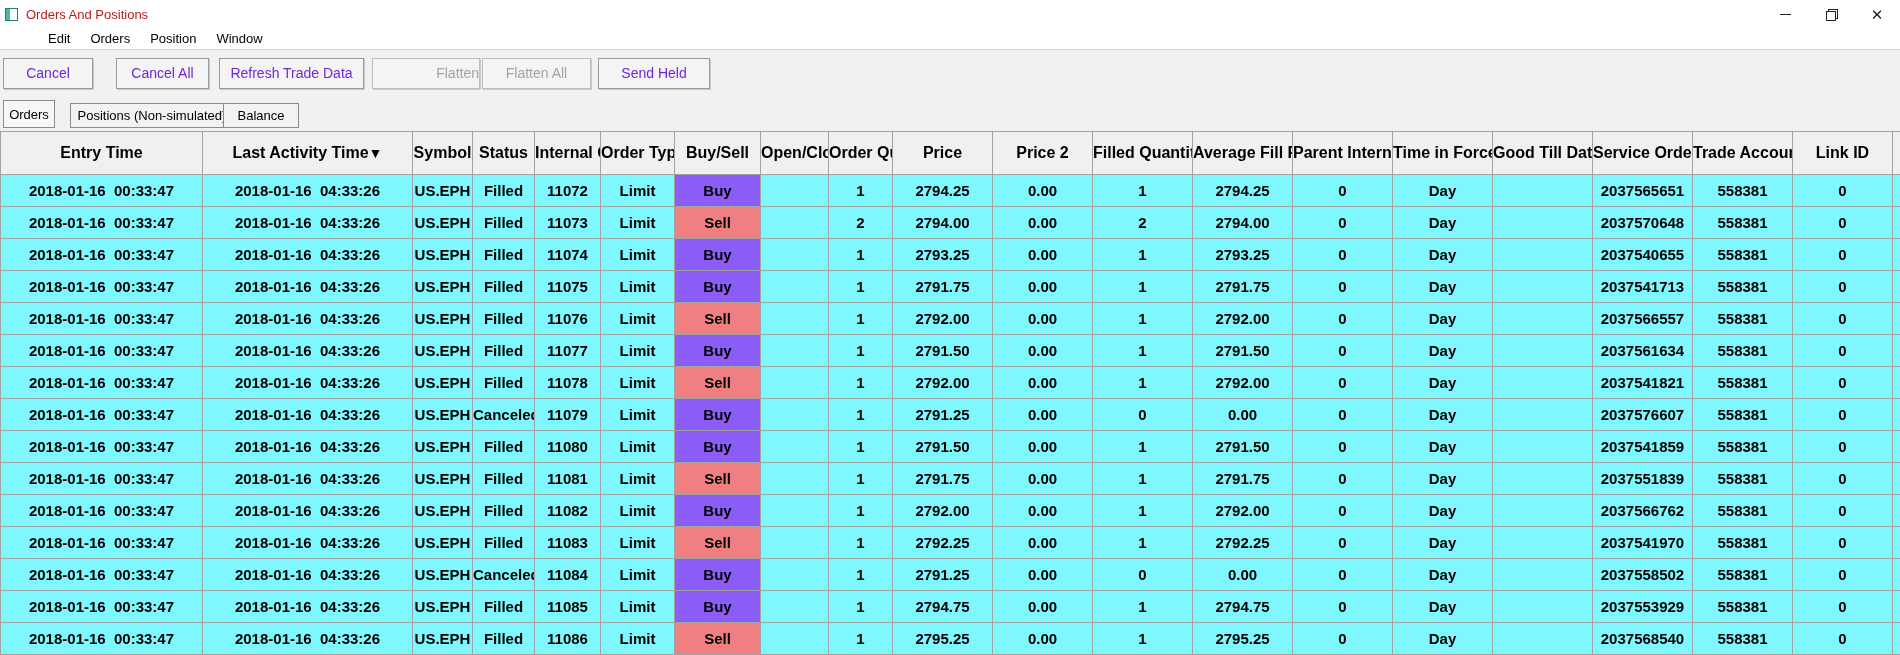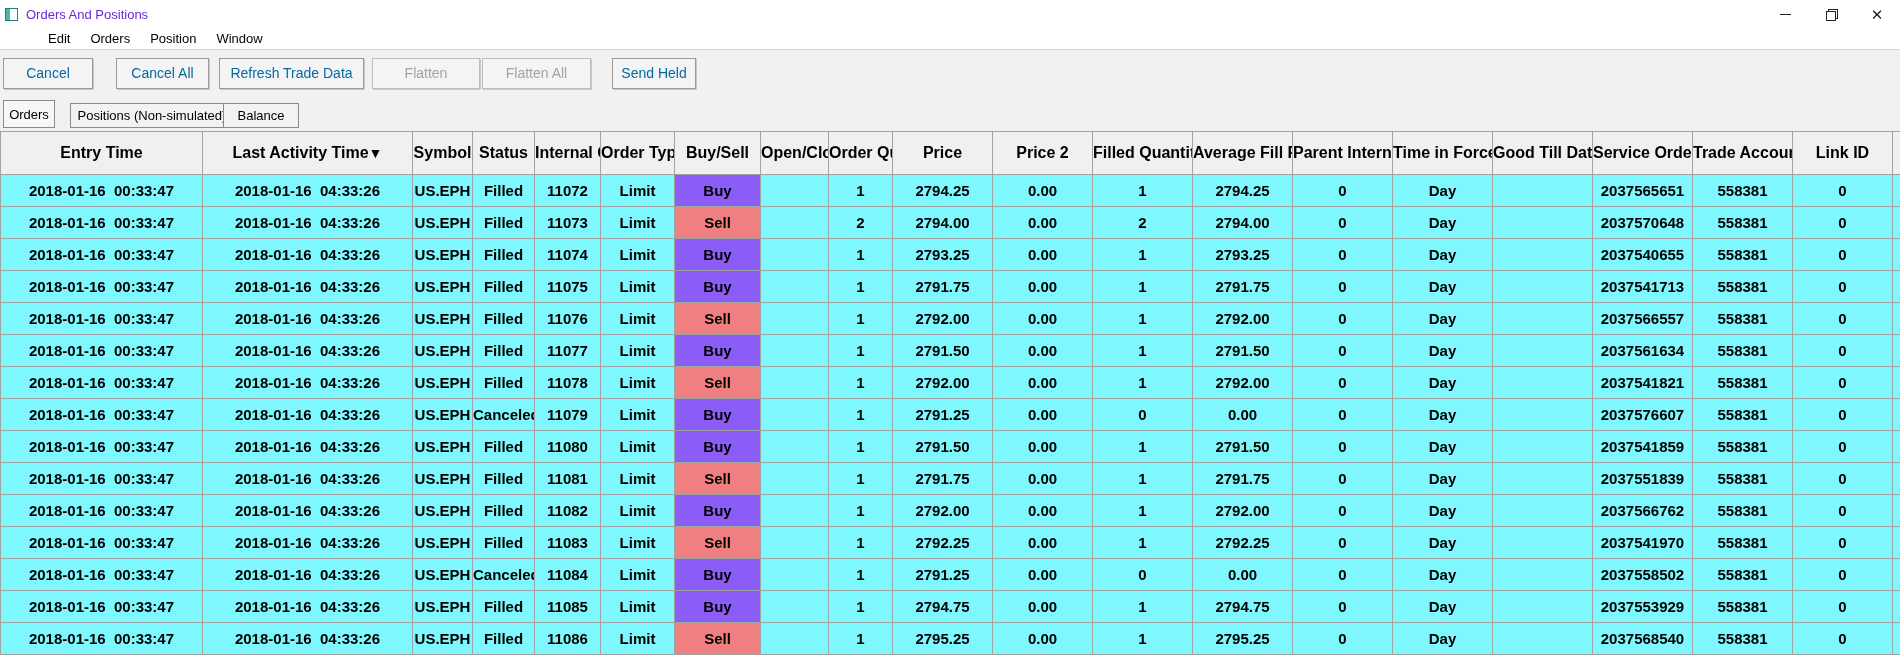--- a/index.html
+++ b/index.html
@@ -5,48 +5,48 @@
   * { margin:0; padding:0; box-sizing:border-box; }
   html,body { width:1900px; height:655px; overflow:hidden; background:#ffffff;
     font-family:"Liberation Sans","DejaVu Sans",sans-serif; }
   #app { position:relative; width:1900px; height:655px; background:#ffffff; }
 
   
   .titlebar { position:absolute; left:0; top:0; width:1900px; height:28px; background:#ffffff;
     display:flex; align-items:center; }
   .app-icon { width:13px; height:13px; margin:0 8px 0 5px; border:1px solid #2e7d73; background:#ffffff; position:relative; }
   .app-icon::before { content:""; position:absolute; left:0; top:0; width:4px; height:11px; background:#49b8a8; }
-  .title-text { font-size:13px; color:#6d28d9; }
+  .title-text { font-size:13px; color:#b91c1c; }
   .win-controls { position:absolute; right:0; top:0; height:28px; display:flex; }
   .win-btn { width:46px; height:28px; display:flex; align-items:center; justify-content:center; color:#222; cursor:default; }
   .min-glyph { width:11px; height:1px; background:#222; display:block; }
   .restore-glyph { position:relative; width:10px; height:10px; display:block; }
   .restore-glyph::before { content:""; position:absolute; left:2px; top:0; width:8px; height:8px; border:1px solid #222; background:#fff; }
   .restore-glyph::after { content:""; position:absolute; left:0; top:2px; width:8px; height:8px; border:1px solid #222; background:#fff; }
   .close-glyph { font-size:15px; line-height:15px; }
 
   
   .menubar { position:absolute; left:0; top:28px; width:1900px; height:22px; background:#ffffff;
     border-bottom:1px solid #d7d7d7; display:flex; align-items:center; font-size:13px; color:#000;padding-left:44px; }
   .menu-item { padding:0 10px; height:100%; display:flex; align-items:center; }
   .menu-item:first-child { padding-left:4px; }
 
   
   .toolbar { position:absolute; left:0; top:50px; width:1900px; height:46px; background:#f1f1f1;
     display:flex; align-items:center; }
-  .tb-btn { height:31px; font-size:14px; color:#0369a1; background:#f4f4f4;
+  .tb-btn { height:31px; font-size:14px; color:#6d28d9; background:#f4f4f4;
     border:1px solid #9a9a9a; box-shadow:1px 1px 0 #c9c9c9; text-align:center;
     font-family:inherit; white-space:nowrap; }
   .tb-btn.disabled { color:#a3a3a3; border-color:#bdbdbd; }
   #btn-cancel      { width:90px;  margin-left:3px; }
   #btn-cancel-all  { width:93px;  margin-left:23px; }
   #btn-refresh     { width:145px; margin-left:10px; }
-  #btn-flatten     { width:108px; margin-left:8px; }
+  #btn-flatten     { width:108px; margin-left:8px;text-align:right; }
   #btn-flatten-all { width:109px; margin-left:2px; }
-  #btn-send-held   { width:84px;  margin-left:21px; }
+  #btn-send-held   { width:112px;  margin-left:7px; }
 
   
   .tabbar { position:absolute; left:0; top:96px; width:1900px; height:35px; background:#f1f1f1; }
   .tab { position:absolute; bottom:3px; height:25px; background:#f2f2f2; border:1px solid #8a8a8a;
     display:flex; align-items:center; justify-content:center; font-size:13px; color:#000; white-space:nowrap; }
   .tab.active { height:28px; background:#f7f7f7; z-index:2; }
   #tab-0 { left:3px;   width:52px; }
   #tab-1 { left:70px;  width:164px; }
   #tab-2 { left:223px; width:76px; }
 

